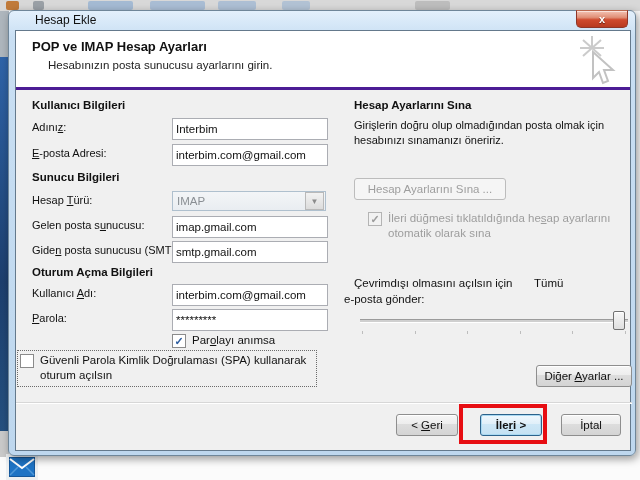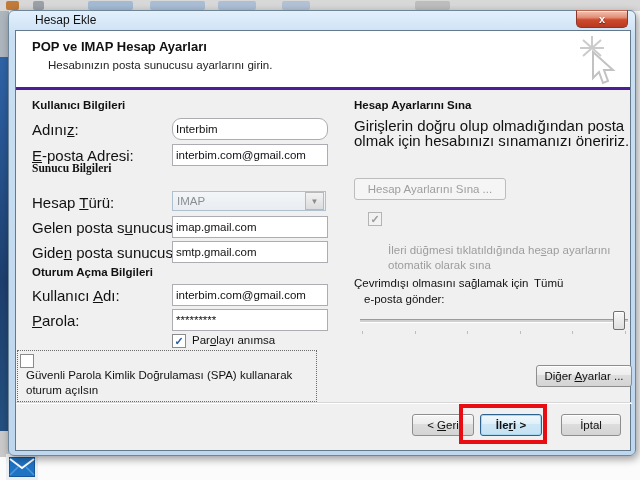--- a/index.html
+++ b/index.html
@@ -34,43 +34,43 @@
 
   
   .hdr{position:absolute;left:0;top:0;width:100%;height:59px;background:#ffffff;
        border-bottom:3px solid #4c1d95;box-sizing:border-box;}
   .hdr-title{position:absolute;left:16px;top:8px;font-size:13px;font-weight:bold;color:#111;}
   .hdr-sub{position:absolute;left:32px;top:28px;font-size:11.5px;color:#222;}
   .wizard{position:absolute;right:10px;top:3px;}
 
   
   .sect{position:absolute;font-size:11.5px;font-weight:bold;color:#111;white-space:nowrap;}
-  .lbl{position:absolute;font-size:15px;color:#111;white-space:nowrap;}
+  .lbl{position:absolute;font-size:11px;color:#111;white-space:nowrap;}
   .txt{position:absolute;width:148px;height:18px;border:1px solid #abadb3;background:#fff;
        font-family:"Liberation Sans", sans-serif;font-size:11.5px;color:#111;padding:1px 3px;box-sizing:content-box;}
 
   
   .combo{position:absolute;width:154px;height:20px;border:1px solid #afc0ce;
          background:linear-gradient(180deg,#f3f5f7,#e9edf1);box-sizing:border-box;display:flex;align-items:center;}
   .combo-txt{flex:1;font-size:11.5px;color:#8a8f94;padding-left:4px;}
   .combo-btn{width:17px;height:16px;margin-right:1px;border:1px solid #b9b9b9;
              background:linear-gradient(180deg,#f2f2f2,#dcdcdc);
              display:flex;align-items:center;justify-content:center;font-size:8px;color:#8a8a8a;}
 
   
   .chk-row{position:absolute;display:flex;align-items:flex-start;cursor:default;}
   .chk{width:12px;height:12px;border:1px solid #8b8b8b;background:#fff;flex:0 0 auto;
        display:flex;align-items:center;justify-content:center;margin-top:1px;
        font-size:11px;line-height:10px;}
   .chk .tick{color:#2f5fa0;font-weight:bold;font-size:11px;}
   .chk.disabled{border-color:#b4b4b4;background:#f2f2f2;}
   .chk.disabled .tick{color:#9d9d9d;}
   .chk-lbl{font-size:11.5px;color:#111;margin-left:6px;line-height:15px;}
-  .chk-lbl.disabled{color:#9d9d9d;margin-top:32px;}
-  .focus-dotted{outline:1px dotted #6b6b6b;padding:2px 4px 3px 2px;flex-direction:column;}
+  .chk-lbl.disabled{color:#9d9d9d;}
+  .focus-dotted{outline:1px dotted #6b6b6b;padding:2px 4px 3px 2px;}
 
   
   .btn{position:absolute;height:22px;border:1px solid #8e8e8e;border-radius:3px;
        background:linear-gradient(180deg,#f6f6f6,#ededed 45%,#dddddd 46%,#d4d4d4);
        font-family:"Liberation Sans", sans-serif;font-size:11.5px;color:#111;
        box-shadow:inset 0 1px 0 #fff;cursor:pointer;padding:0 6px;}
   .btn.disabled{border-color:#bcbcbc;background:#f5f5f5;color:#9e9e9e;box-shadow:none;cursor:default;}
   .btn.default{border-color:#2c628b;box-shadow:inset 0 0 0 1px #a9d9f2, inset 0 1px 0 #eaf6fd;
        background:linear-gradient(180deg,#f0f8fd,#e0eff9 45%,#cde7f6 46%,#c4e1f3);font-weight:bold;}
 
@@ -136,26 +136,26 @@
           <g stroke="#cbcbcb" stroke-width="2" fill="none">
             <path d="M20 14 L20 2 M20 14 L11 6 M20 14 L8 14 M20 14 L11 22 M20 14 L29 6 M20 14 L32 14 M20 14 L29 22"></path>
           </g>
           <path d="M21 18 L21 44 L27 38 L31 49 L36 47 L32 36 L41 36 Z" fill="#ffffff" stroke="#c2c2c2" stroke-width="2"></path>
         </svg>
       </div>
 
       <div class="sect" style="left:16px;top:68px;">Kullanıcı Bilgileri</div>
 
       <label class="lbl" style="left:16px;top:90px;">Adını<u>z</u>:</label>
-      <input class="txt" style="left: 156px; top: 87px; border-radius: 9px;" value="Interbim">
+      <input class="txt" style="left: 156px; top: 87px;" value="Interbim">
 
       <label class="lbl" style="left:16px;top:116px;"><u>E</u>-posta Adresi:</label>
       <input class="txt" style="left: 156px; top: 113px;" value="interbim.com@gmail.com">
 
-      <div class="sect" style="left:16px;top:131px;font-family:Liberation Serif, serif;">Sunucu Bilgileri</div>
+      <div class="sect" style="left:16px;top:140px;">Sunucu Bilgileri</div>
 
       <label class="lbl" style="left:16px;top:163px;">Hesap <u>T</u>ürü:</label>
       <div class="combo" style="left:156px;top:160px;">
         <span class="combo-txt">IMAP</span>
         <span class="combo-btn">▼</span>
       </div>
 
       <label class="lbl" style="left:16px;top:188px;">Gelen posta s<u>u</u>nucusu:</label>
       <input class="txt" style="left: 156px; top: 185px;" value="imap.gmail.com">
 
@@ -187,40 +187,40 @@
 
       <button class="btn disabled" style="left:338px;top:147px;width:152px;">Hesap Ayarlarını Sına ...</button>
 
       <div class="chk-row" style="left:352px;top:180px;width:260px;">
         <span class="chk disabled">
             <span class="tick">✓</span>
           </span>
         <span class="chk-lbl disabled" style="white-space:normal;width:238px;">İleri düğmesi tıklatıldığında he<u>s</u>ap ayarlarını otomatik olarak sına</span>
       </div>
 
-      <div class="off-line1" style="left:338px;top:246px;">Çevrimdışı olmasını sağlamak için</div>
+      <div class="off-line1" style="left:338px;top:246px;">Çevrimdışı olmasını açılsın için</div>
       <div class="off-val" style="left:518px;top:246px;">Tümü</div>
-      <div class="off-line1" style="left:348px;top:262px;">e-posta gönder:</div>
+      <div class="off-line1" style="left:328px;top:262px;">e-posta gönder:</div>
 
       <div class="slider" style="left:344px;top:280px;">
         <div class="track"></div>
         <div class="thumb" style="left:253px;"></div>
         <div class="ticks">
           <i></i>
             <i></i>
             <i></i>
             <i></i>
             <i></i>
             <i></i>
         </div>
       </div>
 
       <button class="btn" style="left:520px;top:334px;width:96px;">Diğer <u>A</u>yarlar ...</button>
 
       <div class="sep"></div>
-      <button class="btn" style="left:396px;top:383px;width:62px;">&lt; <u>G</u>eri</button>
+      <button class="btn" style="left:380px;top:383px;width:62px;">&lt; <u>G</u>eri</button>
       <button class="btn default" style="left:464px;top:383px;width:62px;">İle<u>r</u>i &gt;</button>
       <button class="btn" style="left:545px;top:383px;width:60px;">İptal</button>
       <div class="red-box"></div>
 
     </div>
   </div>
 </div>
 
 </body></html>

